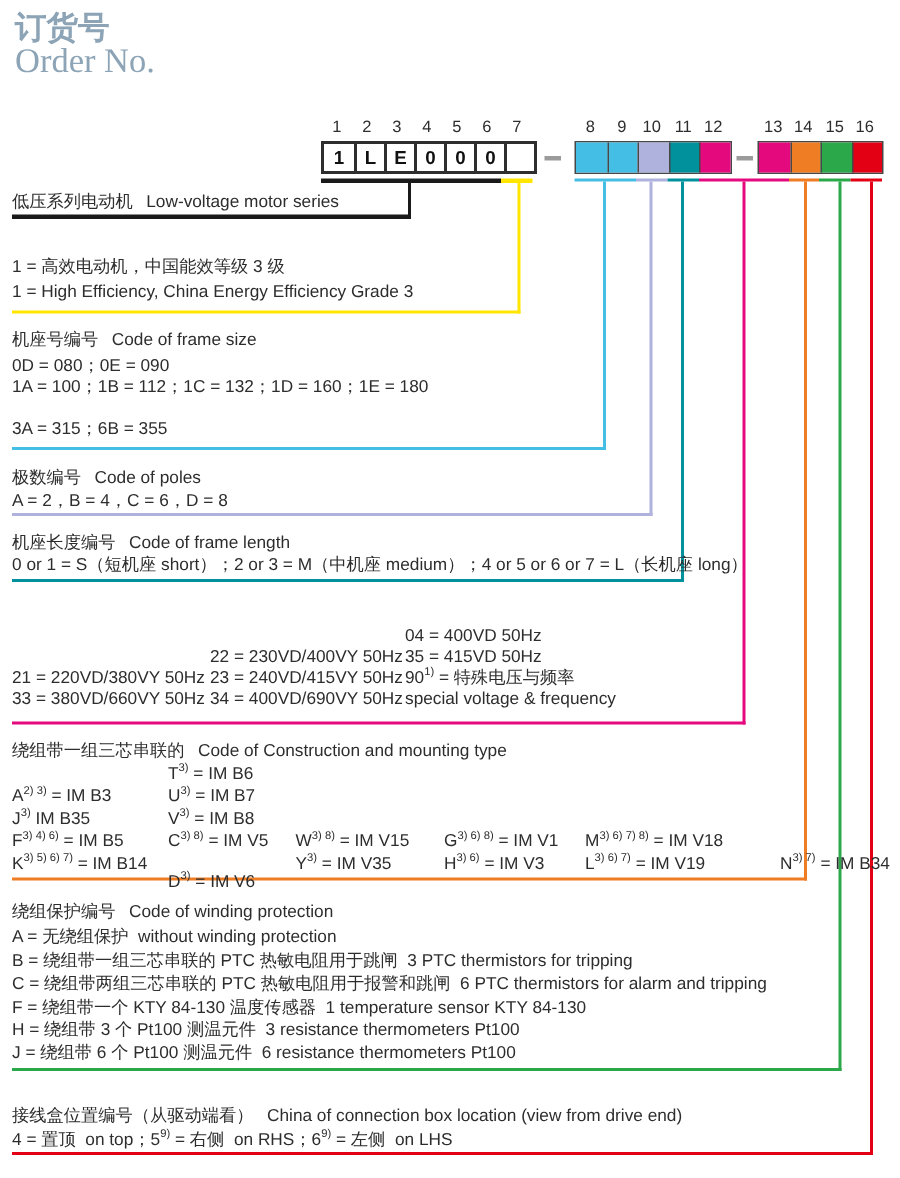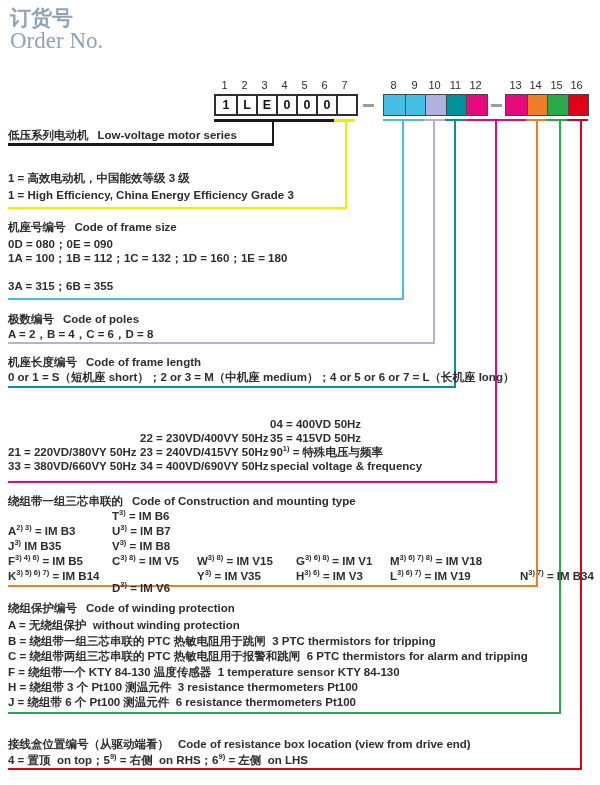--- a/index.html
+++ b/index.html
@@ -13,21 +13,21 @@
   .grp{position:absolute;top:94px;height:22px;display:flex;box-sizing:border-box;}
   .grp1{border:2px solid #2e2e2e;}
   .grp1 .cell{width:20px;border-left:2px solid #2e2e2e;display:flex;align-items:center;
               justify-content:center;font-weight:bold;font-size:12.5px;color:#111;background:#fff;box-sizing:border-box;}
   .grp1 .cell:first-child{border-left:none;}
   .grpc{border:1px solid #474747;}
   .grpc .cell{width:20.5px;border-left:1px solid #474747;box-sizing:border-box;}
   .grpc .cell:first-child{border-left:none;}
   .dash{position:absolute;top:104px;width:11px;height:2.5px;background:#9b9b9b;}
   .ln{position:absolute;}
-  .t{position:absolute;font-size:11.5px;white-space:nowrap;line-height:1.25;font-weight:bold;}
+  .t{position:absolute;font-size:11.5px;white-space:nowrap;line-height:1.25;}
   .t .en{margin-left:9px;}
   sup{font-size:7.5px;line-height:0;vertical-align:super;}
   
   .c-black{background:#1a1a1a}.c-yellow{background:#ffe500}.c-cyan{background:#45bee6}
   .c-lav{background:#aeb2dc}.c-teal{background:#00919c}.c-mag{background:#e5097e}
   .c-org{background:#ef7d23}.c-grn{background:#2ba94a}.c-red{background:#e30015}
 </style>
 </head>
 <body>
 
@@ -168,19 +168,19 @@
     <span>绕组保护编号</span><span class="en">Code of winding protection</span>
   </div>
   <div class="t" style="left:8px;top:618px">A = 无绕组保护&nbsp;&nbsp;without winding protection</div>
   <div class="t" style="left:8px;top:634px">B = 绕组带一组三芯串联的 PTC 热敏电阻用于跳闸&nbsp;&nbsp;3 PTC thermistors for tripping</div>
   <div class="t" style="left:8px;top:649px">C = 绕组带两组三芯串联的 PTC 热敏电阻用于报警和跳闸&nbsp;&nbsp;6 PTC thermistors for alarm and tripping</div>
   <div class="t" style="left:8px;top:665px">F = 绕组带一个 KTY 84-130 温度传感器&nbsp;&nbsp;1 temperature sensor KTY 84-130</div>
   <div class="t" style="left:8px;top:680px">H = 绕组带 3 个 Pt100 测温元件&nbsp;&nbsp;3 resistance thermometers Pt100</div>
   <div class="t" style="left:8px;top:695px">J = 绕组带 6 个 Pt100 测温元件&nbsp;&nbsp;6 resistance thermometers Pt100</div>
 
   <div class="t" style="left:8px;top:737px">
-    <span>接线盒位置编号（从驱动端看）</span><span class="en">Code of resistance box location (view from drive end)</span>
+    <span>接线盒位置编号（从驱动端看）</span><span class="en">China of connection box location (view from drive end)</span>
   </div>
   <div class="t" style="left:8px;top:753px">
     <span>4 = 置顶&nbsp;&nbsp;on top；5</span><sup>9)</sup><span> = 右侧&nbsp;&nbsp;on RHS；6</span><sup>9)</sup><span> = 左侧&nbsp;&nbsp;on LHS</span>
   </div>
 
 </div>
 
 </body></html>

